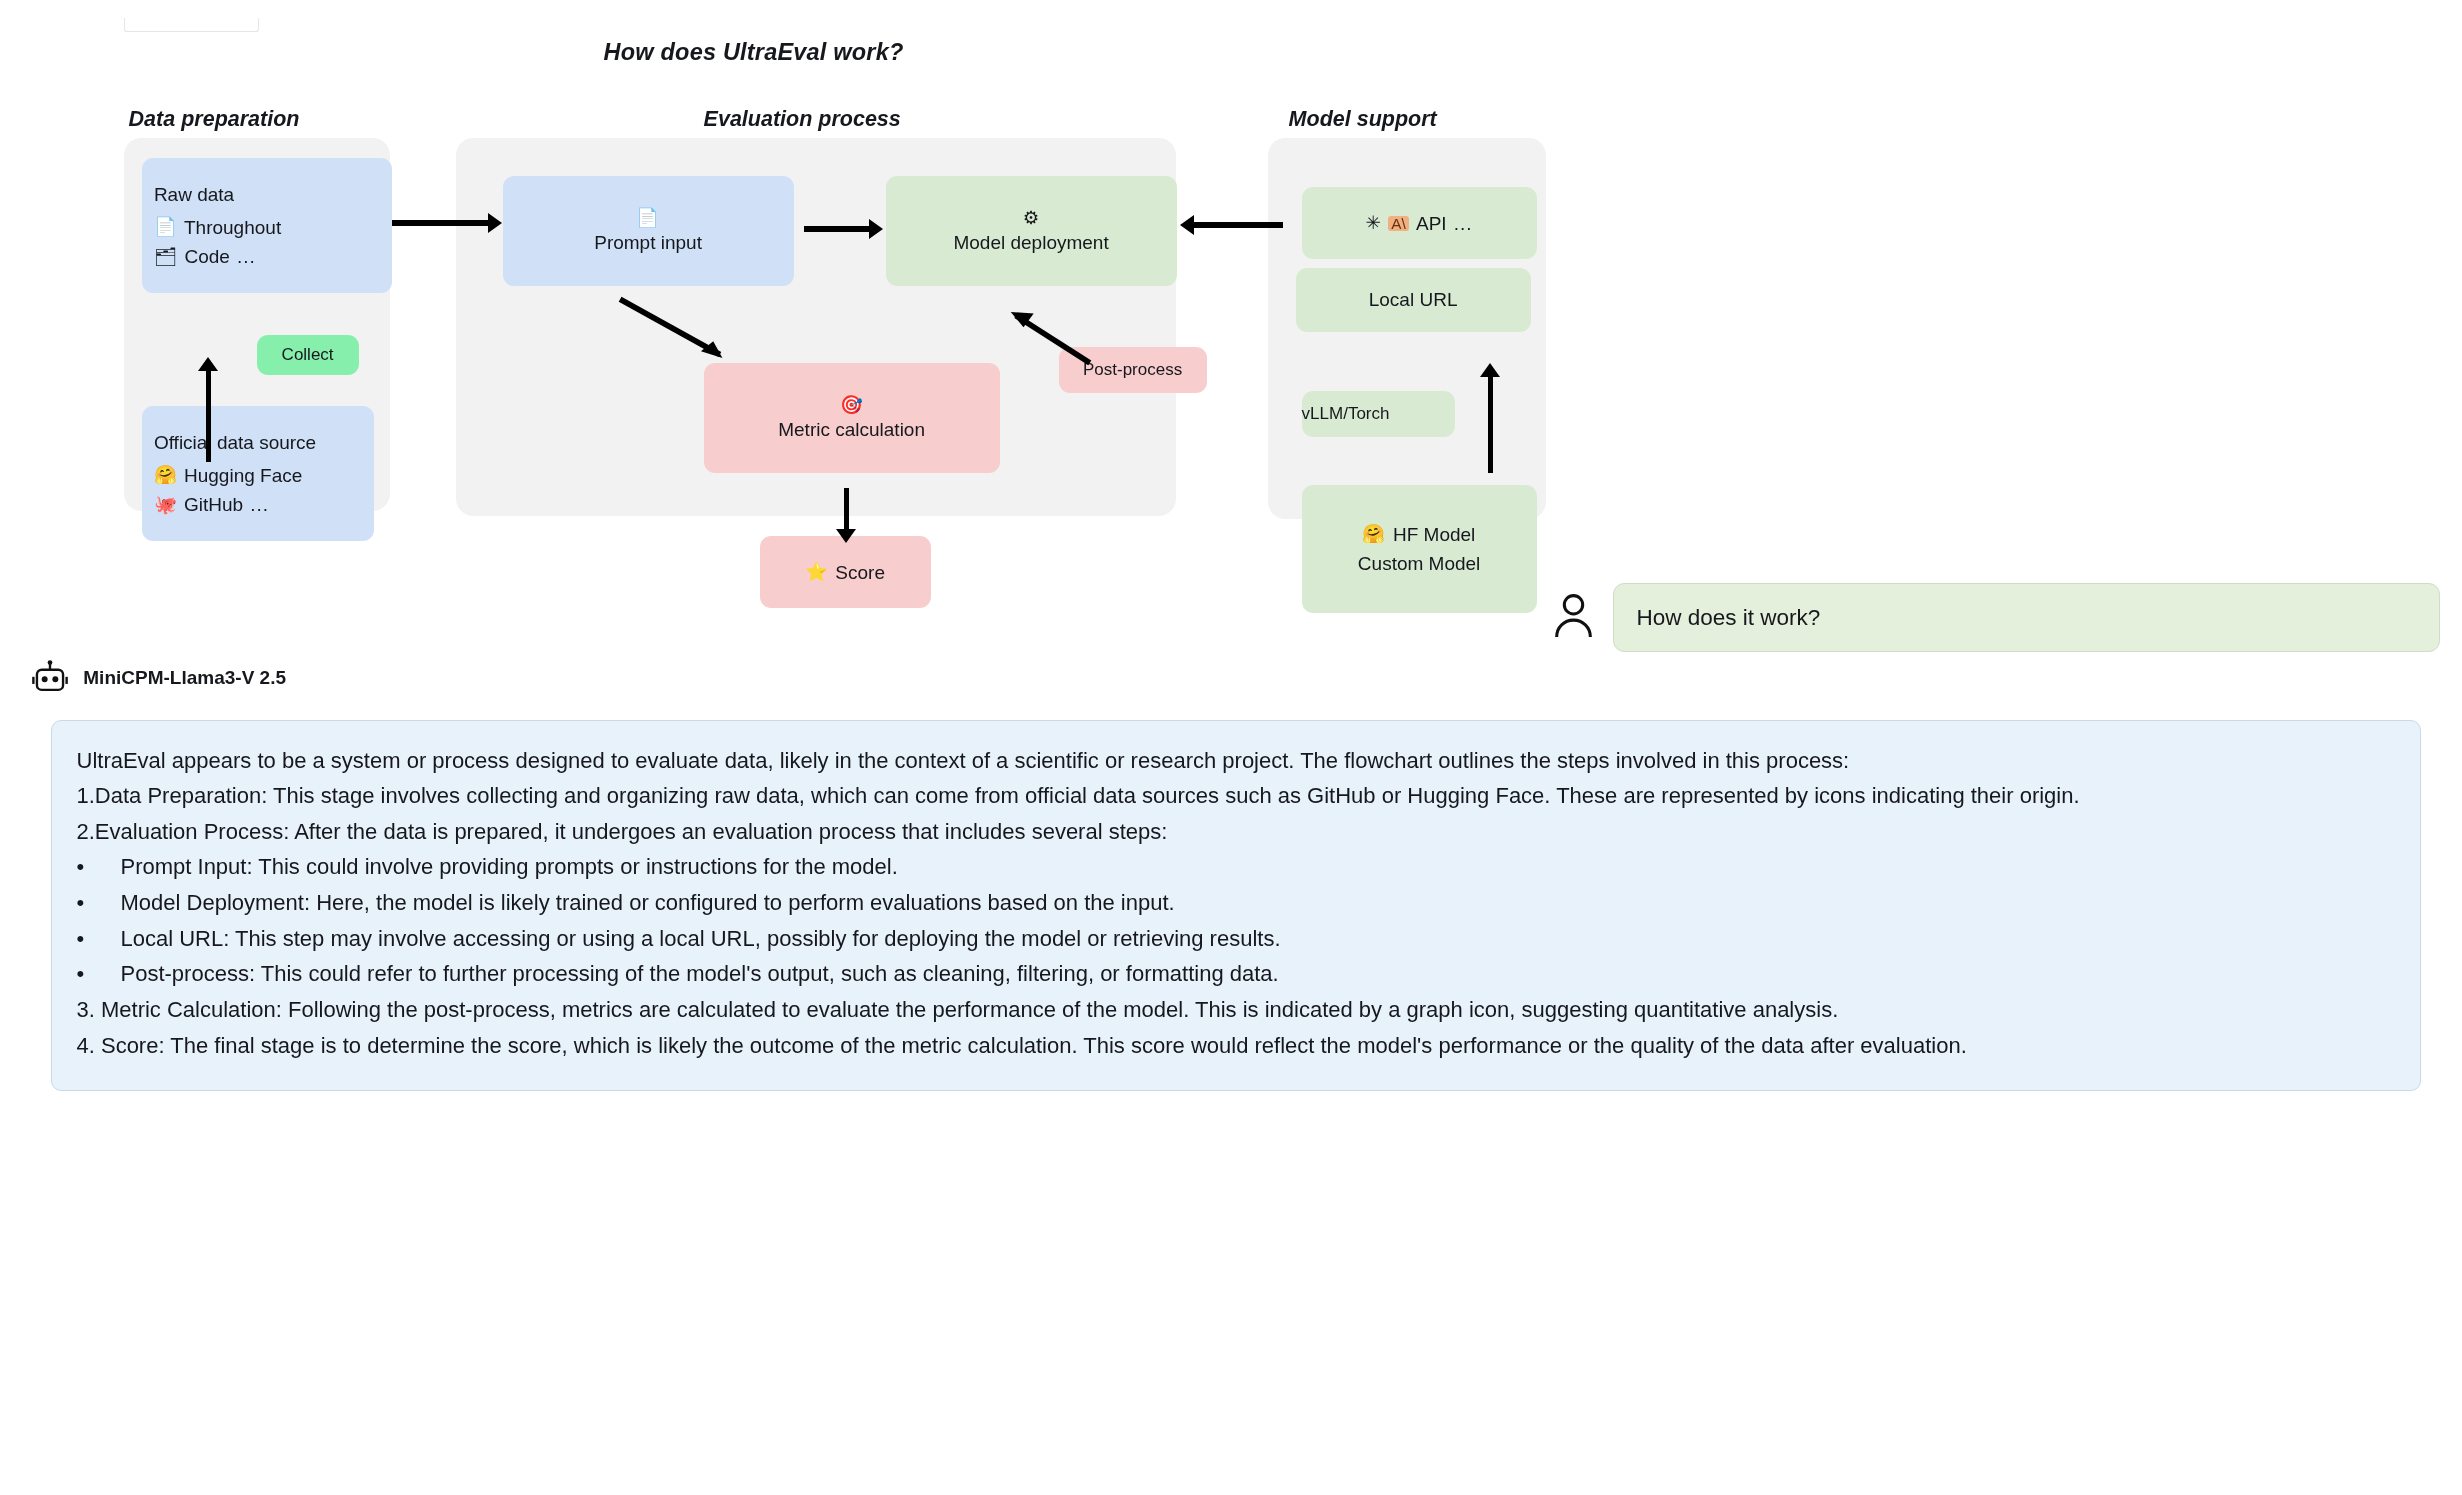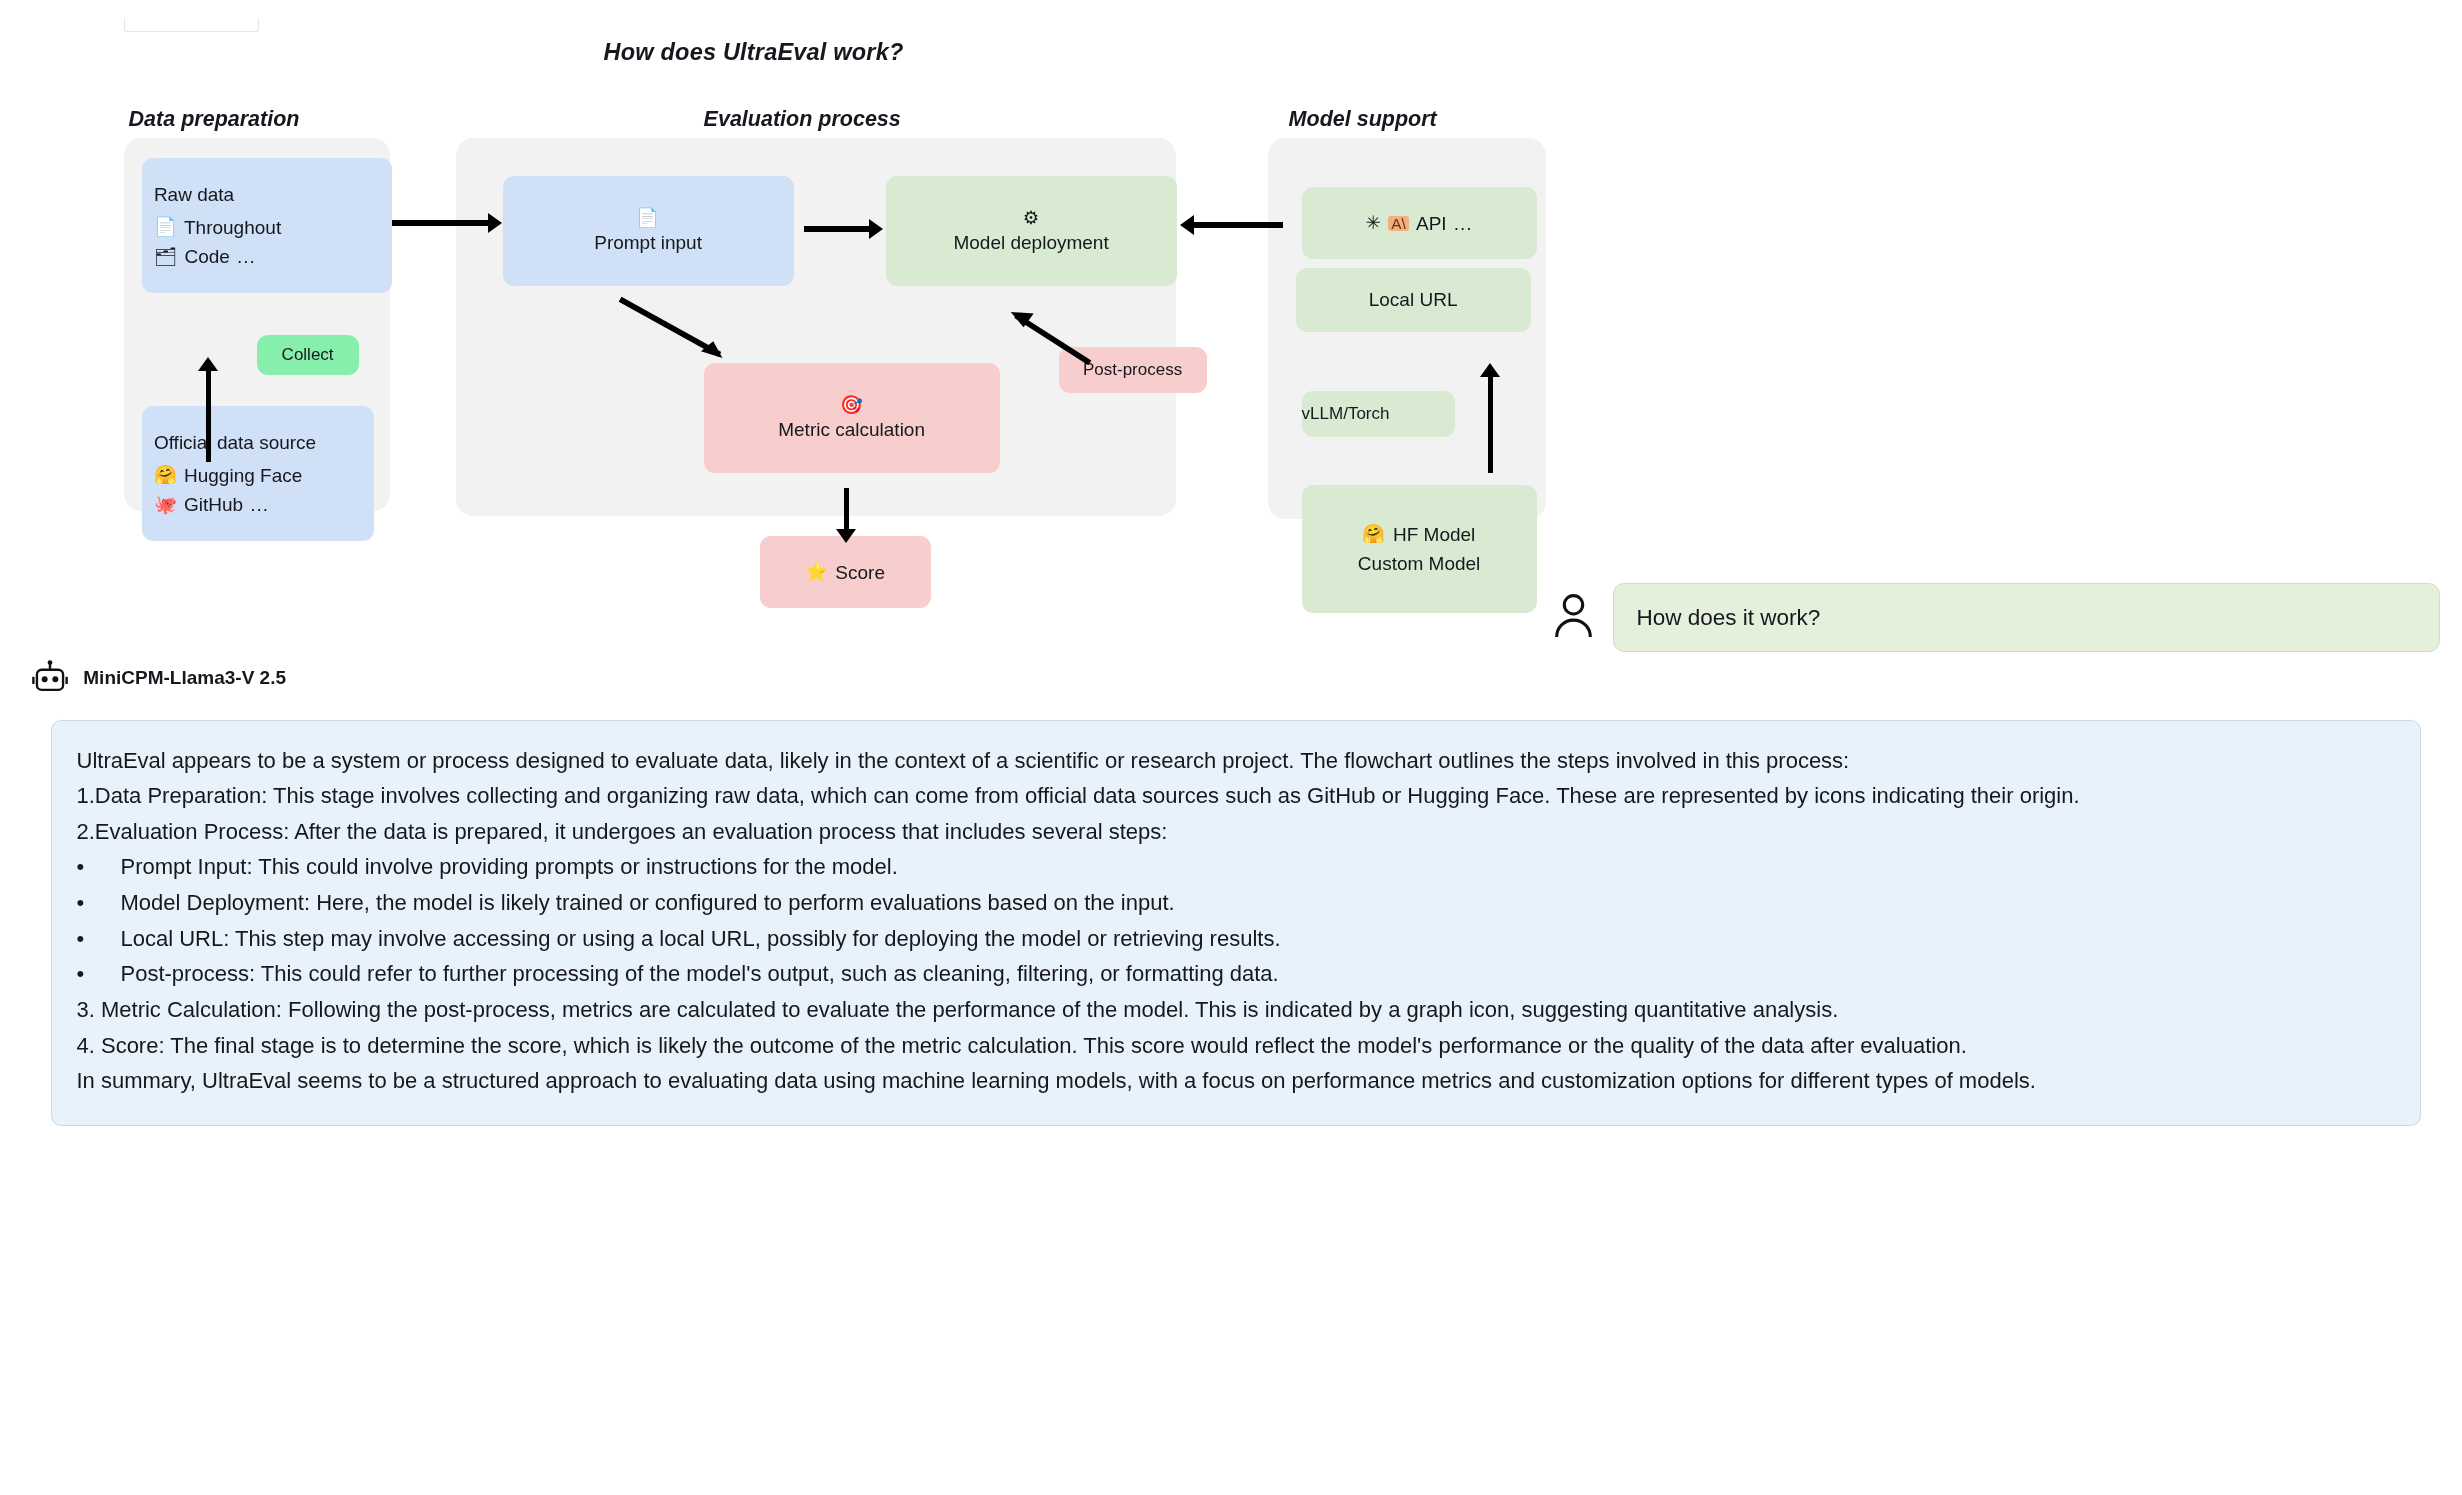--- a/index.html
+++ b/index.html
@@ -408,17 +408,16 @@
 
     <p>
       <b>3. Metric Calculation</b><span>: Following the post-process, metrics are calculated to evaluate the performance of the model. This is indicated by a graph icon, suggesting quantitative analysis.</span>
     </p>
 
     <p>
       <b>4. Score</b><span>: The final stage is to determine the score, which is likely the outcome of the metric calculation. This score would reflect the model's performance or the quality of the data after evaluation.</span>
     </p>
 
 
-    <p>In summary, UltraEval seems to be a structured approach to evaluating data using machine learning models, with a focus on performance metrics and customization options for different types of models.</p>
   </div>
 
 </div>
 
 
 </body></html>

